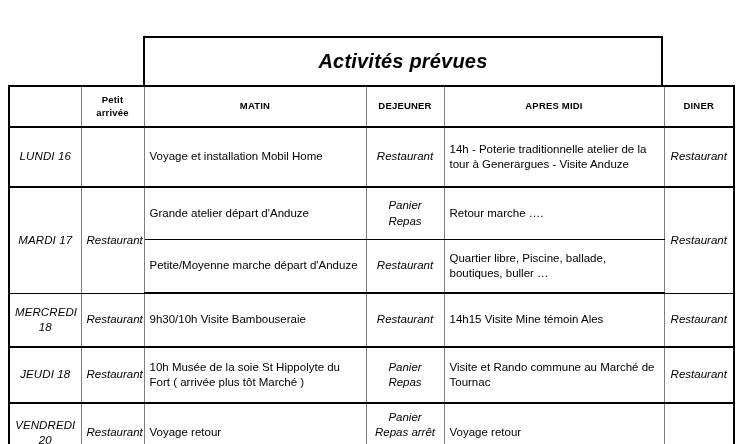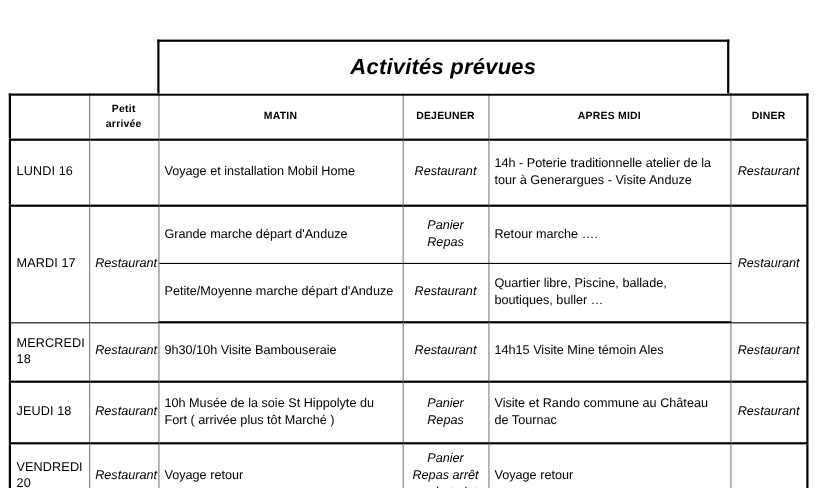--- a/index.html
+++ b/index.html
@@ -91,23 +91,24 @@
     height: 33px;
     letter-spacing: 0.2px;
     border-bottom: 2px solid #000000;
   }
   tr.head th.blank { border-left: none; }
 
   
   td.day {
     font-size: 9.5px;
     font-weight: bold;
-    text-align: left;
+    text-align: center;
     letter-spacing: 0.1px;
     padding-left: 6px;
+    font-style: italic;
   }
   
   td.ctr { text-align: center; font-style: italic; }
   
   td.lft { text-align: left; }
 
   
   tr.block-end > td { border-bottom: 2px solid #000000; }
   
   tr.sub > td { border-bottom: 1.5px solid #000000; }
@@ -162,21 +163,21 @@
           <td class="ctr"></td>
           <td class="lft vthick-l">Voyage et installation Mobil Home</td>
           <td class="ctr">Restaurant</td>
           <td class="lft vthick-r">14h - Poterie traditionnelle atelier de la tour  à Generargues - Visite Anduze</td>
           <td class="ctr">Restaurant</td>
         </tr>
 
         <tr class="r-mardi-a sub">
           <td class="day" rowspan="2">MARDI 17</td>
           <td class="ctr" rowspan="2">Restaurant</td>
-          <td class="lft vthick-l">Grande marche départ d'Anduze</td>
+          <td class="lft vthick-l">Grande atelier départ d'Anduze</td>
           <td class="ctr">Panier Repas</td>
           <td class="lft vthick-r">Retour marche ….</td>
           <td class="ctr" rowspan="2">Restaurant</td>
         </tr>
         <tr class="r-mardi-b block-end">
           <td class="lft vthick-l">Petite/Moyenne marche départ d'Anduze</td>
           <td class="ctr">Restaurant</td>
           <td class="lft vthick-r">Quartier libre, Piscine, ballade, boutiques, buller …</td>
         </tr>
 
@@ -187,21 +188,21 @@
           <td class="ctr">Restaurant</td>
           <td class="lft vthick-r">14h15 Visite Mine témoin Ales</td>
           <td class="ctr">Restaurant</td>
         </tr>
 
         <tr class="r-jeudi block-end">
           <td class="day">JEUDI 18</td>
           <td class="ctr">Restaurant</td>
           <td class="lft vthick-l">10h  Musée de la soie St Hippolyte du Fort ( arrivée plus tôt Marché )</td>
           <td class="ctr">Panier Repas</td>
-          <td class="lft vthick-r">Visite et Rando commune au Château de Tournac</td>
+          <td class="lft vthick-r">Visite et Rando commune au Marché de Tournac</td>
           <td class="ctr">Restaurant</td>
         </tr>
 
         <tr class="r-vend">
           <td class="day">VENDREDI 20</td>
           <td class="ctr">Restaurant</td>
           <td class="lft vthick-l">Voyage retour</td>
           <td class="ctr">Panier Repas arrêt sur le trajet</td>
           <td class="lft vthick-r">Voyage retour</td>
           <td class="ctr"></td>

